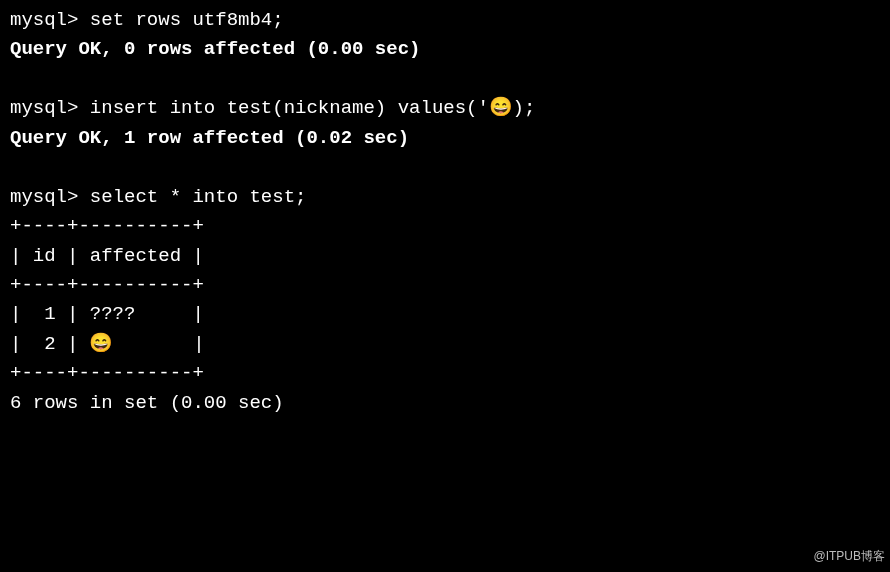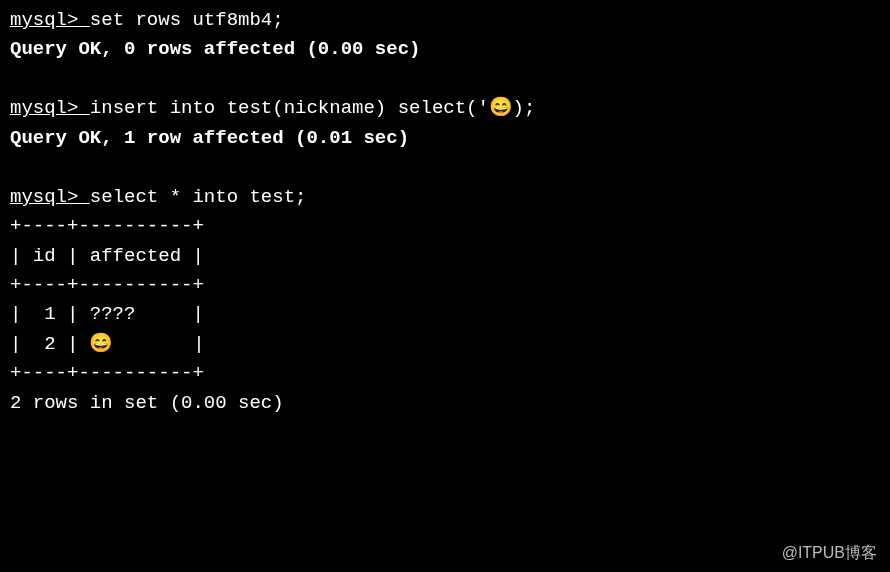--- a/index.html
+++ b/index.html
@@ -19,53 +19,52 @@
       line-height: 1.55;
       font-weight: 500;
       overflow: hidden;
     }
     .terminal-line {
       white-space: pre;
       font-family: inherit;
     }
     .prompt {
       display: inline;
-      text-decoration: underline;
     }
     .command {
       display: inline;
     }
     .output {
       display: inline;
       font-weight: bold;
     }
     .watermark {
       position: absolute;
       bottom: 6px;
-      right: 13px;
-      font-size: 16px;
+      right: 5px;
+      font-size: 12px;
       color: #bbbbbb;
       font-family: Arial, sans-serif;
       font-weight: normal;
     }
     .blank-line {
       height: 1.55em;
     }
   </style>
 </head>
 <body>
 
 <div class="terminal-line"><span class="prompt">mysql&gt; </span><span class="command">set rows utf8mb4;</span></div>
 <div class="terminal-line"><span class="output">Query OK, 0 rows affected (0.00 sec)</span></div>
 <div class="blank-line"></div>
-<div class="terminal-line"><span class="prompt">mysql&gt; </span><span class="command">insert into test(nickname) select('😄);</span></div>
-<div class="terminal-line"><span class="output">Query OK, 1 row affected (0.01 sec)</span></div>
+<div class="terminal-line"><span class="prompt">mysql&gt; </span><span class="command">insert into test(nickname) values('😄);</span></div>
+<div class="terminal-line"><span class="output">Query OK, 1 row affected (0.02 sec)</span></div>
 <div class="blank-line"></div>
 <div class="terminal-line"><span class="prompt">mysql&gt; </span><span class="command">select * into test;</span></div>
 <div class="terminal-line">+----+----------+</div>
 <div class="terminal-line">| id | affected |</div>
 <div class="terminal-line">+----+----------+</div>
 <div class="terminal-line">|  1 | ????     |</div>
 <div class="terminal-line">|  2 | 😄       |</div>
 <div class="terminal-line">+----+----------+</div>
-<div class="terminal-line">2 rows in set (0.00 sec)</div>
+<div class="terminal-line">6 rows in set (0.00 sec)</div>
 
 <div class="watermark">@ITPUB博客</div>
 
 </body></html>

